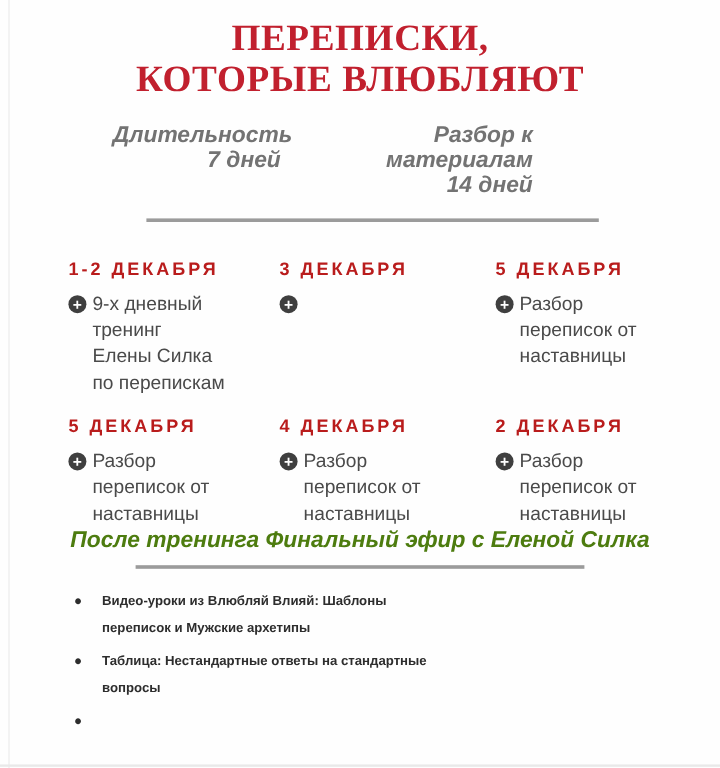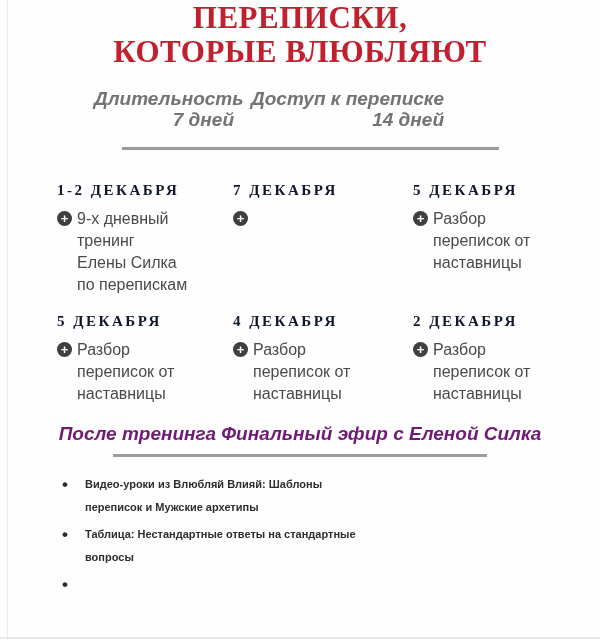--- a/index.html
+++ b/index.html
@@ -16,21 +16,21 @@
     position: absolute; left: 7px; top: 0; bottom: 0;
     width: 1px; background: #ececec;
   }
   .edge-bottom {
     position: absolute; left: 0; right: 0; bottom: 1px;
     height: 2px; background: #e9e9e9;
   }
 
   
   .title {
-    padding-top: 1px;
+    padding-top: 15px;
     text-align: center;
     font-family: "Liberation Serif", serif;
     font-weight: bold;
     font-size: 31px;
     line-height: 34px;
     color: #c1202e;
     letter-spacing: 0.5px;
   }
 
   
@@ -61,27 +61,26 @@
 
   
   .schedule {
     margin-top: 31px;
     padding-left: 57px;
     display: grid;
     grid-template-columns: 176px 180px auto;
     row-gap: 16px;
   }
   .card-date {
-    color: #0f172a;
+    color: #b91c1c;
     font-weight: bold;
     font-size: 15px;
     line-height: 18px;
     letter-spacing: 2.5px;
     white-space: nowrap;
-    font-family: Liberation Serif, serif;
   }
   .card-body {
     margin-top: 9px;
     display: flex;
     align-items: flex-start;
   }
   .plus-icon {
     flex: 0 0 auto;
     width: 15px; height: 15px;
     margin-top: 3px;
@@ -96,27 +95,26 @@
   .card-text {
     margin-left: 5px;
     font-size: 16px;
     line-height: 22px;
     color: #4a4a4a;
     white-space: pre-line;
   }
 
   
   .finale {
-    margin-top: 18px;
     text-align: center;
     font-weight: bold;
     font-style: italic;
     font-size: 19px;
     line-height: 22px;
-    color: #701a75;
+    color: #4d7c0f;
   }
 
   
   .bonuses {
     list-style: none;
     margin: 16px 0 0 0;
     padding: 0 20px 0 62px;
   }
   .bonus-item {
     display: flex;
@@ -147,42 +145,42 @@
   <div>ПЕРЕПИСКИ,</div>
   <div>КОТОРЫЕ ВЛЮБЛЯЮТ</div>
 </div>
 
 <div class="meta-row">
   <div class="meta-block duration">
     <div class="meta-label">Длительность</div>
     <div class="meta-value">7 дней</div>
   </div>
   <div class="meta-block access">
-    <div class="meta-label">Доступ к переписке</div>
+    <div class="meta-label">Разбор к материалам</div>
     <div class="meta-value">14 дней</div>
   </div>
 </div>
 
 <div class="divider divider-1"></div>
 
 <div class="schedule">
 
   <div class="card">
     <div class="card-date">1-2 ДЕКАБРЯ</div>
     <div class="card-body">
       <span class="plus-icon">+</span>
       <span class="card-text">9-х дневный
 тренинг
 Елены Силка
 по перепискам</span>
     </div>
   </div>
 
   <div class="card">
-    <div class="card-date">7 ДЕКАБРЯ</div>
+    <div class="card-date">3 ДЕКАБРЯ</div>
     <div class="card-body">
       <span class="plus-icon">+</span>
     </div>
   </div>
 
   <div class="card">
     <div class="card-date">5 ДЕКАБРЯ</div>
     <div class="card-body">
       <span class="plus-icon">+</span>
       <span class="card-text">Разбор

